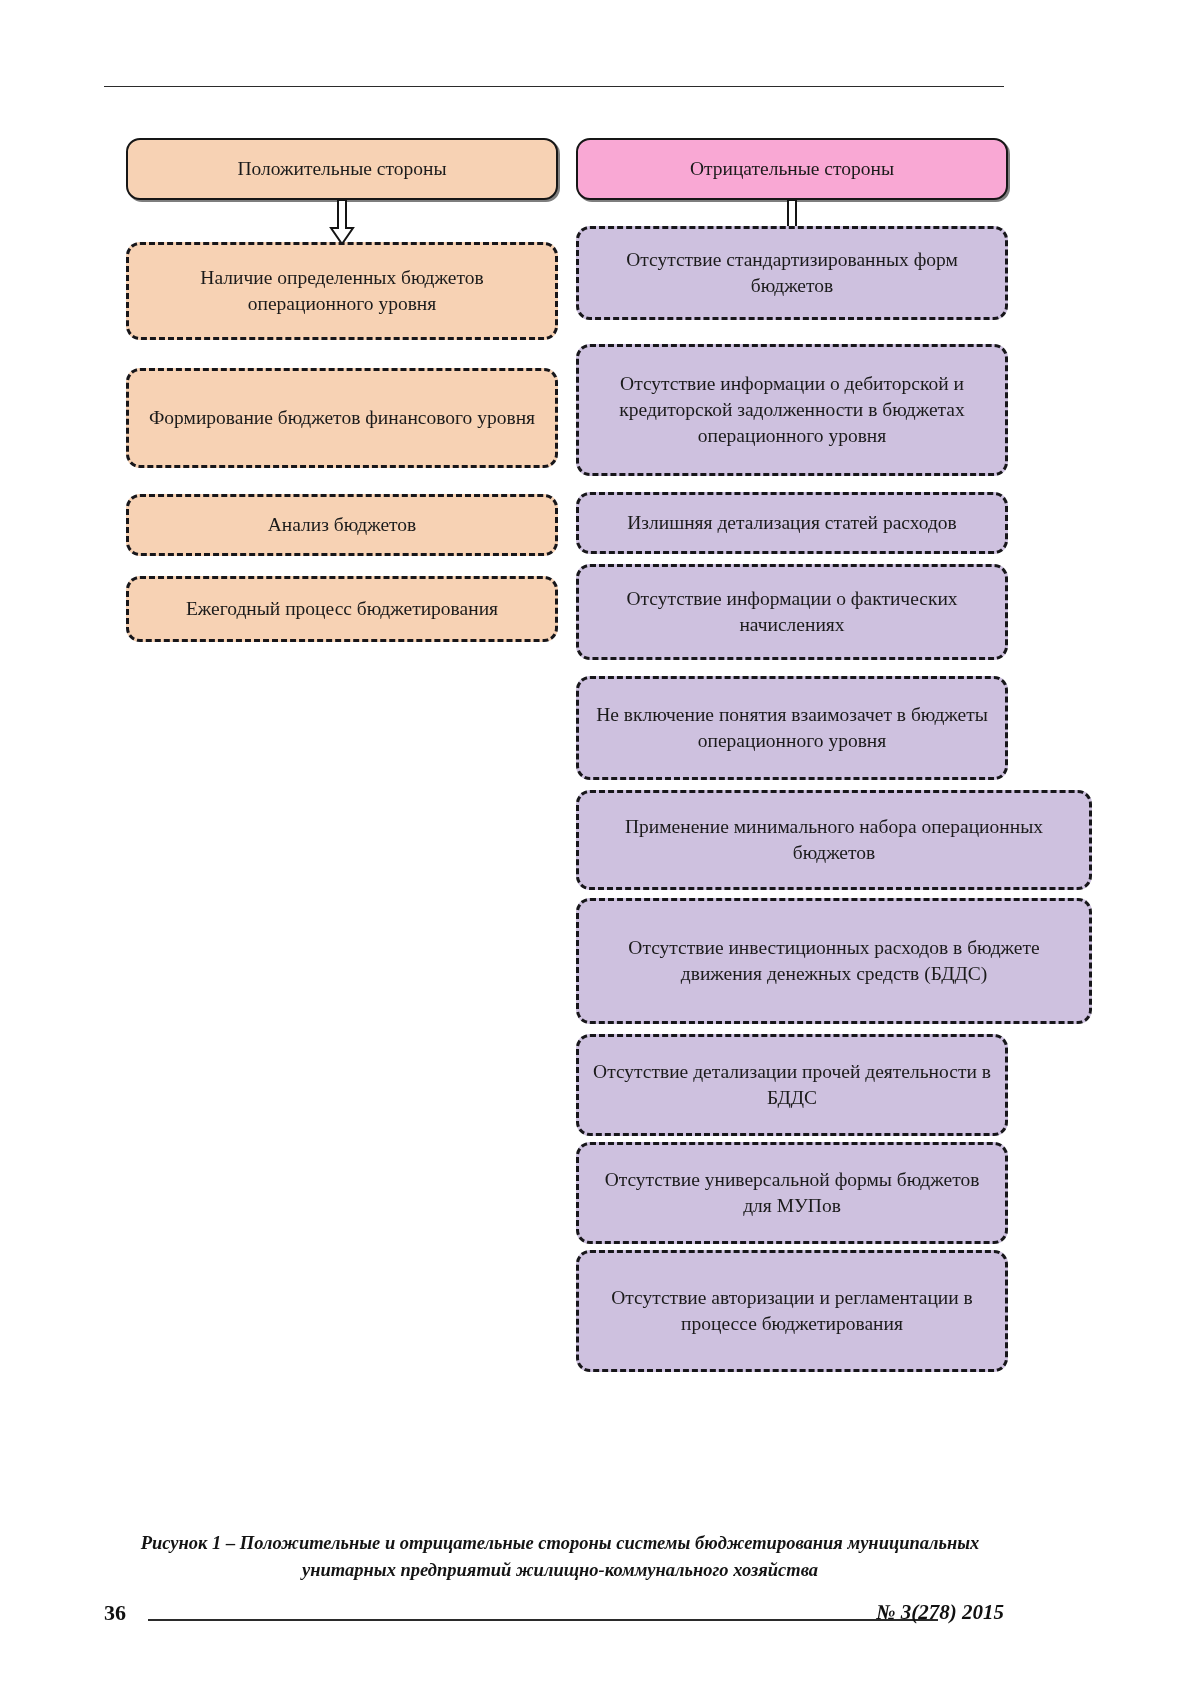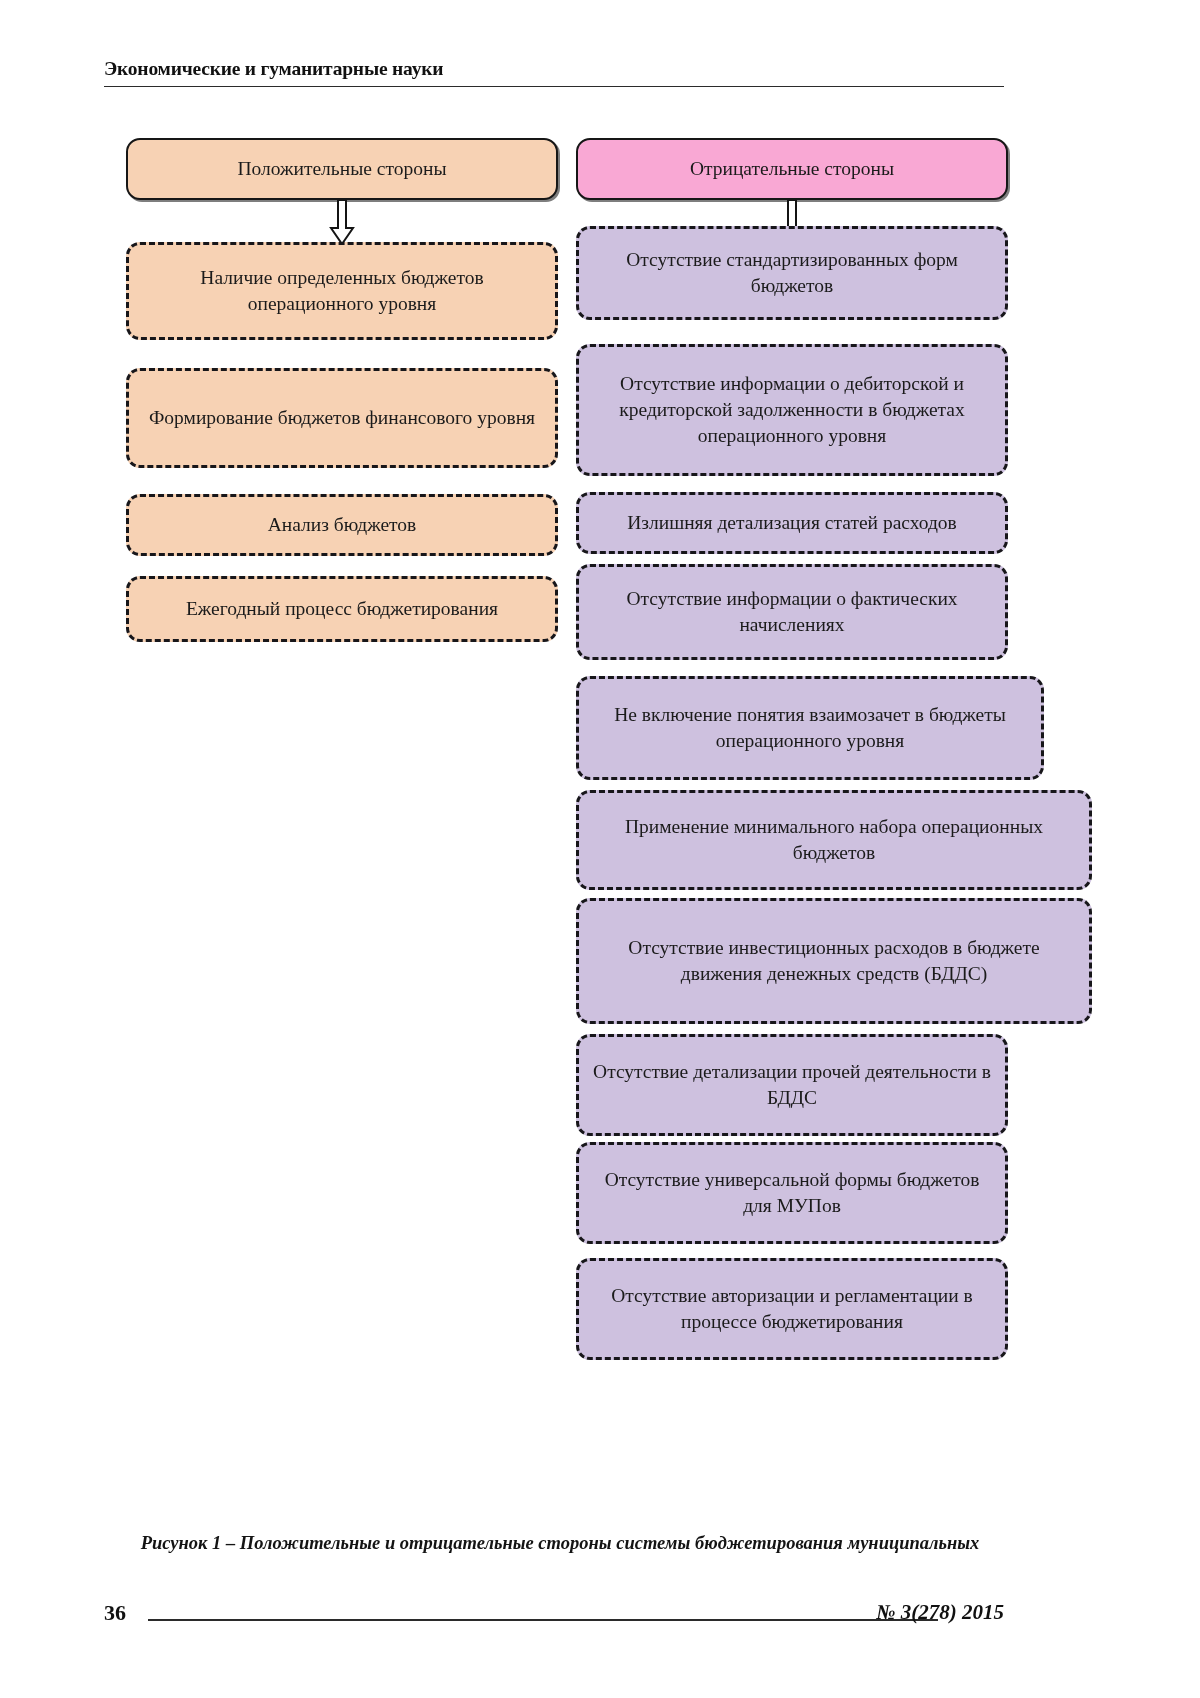--- a/index.html
+++ b/index.html
@@ -149,23 +149,20 @@
     font-size: 21px;
     color: #111111;
     white-space: nowrap;
   }
 </style>
 </head>
 <body>
 
 <div class="page">
 
-  <div class="running-head">
-    <span class="running-head-text">Экономические и гуманитарные науки</span>
-  </div>
   <div class="running-head-rule"></div>
 
   <div class="figure">
 
     <div class="col col-left">
 
       <div class="node node-head fill-peach" style="left:0px; top:138px; width:432px; height:62px;text-align:right;">
         <span class="node-text">Положительные стороны</span>
       </div>
 
@@ -213,48 +210,49 @@
       </div>
 
       <div class="node node-item fill-purple-lite" style="left:0px; top:492px; width:432px; height:62px;">
         <span class="node-text">Излишняя детализация статей расходов</span>
       </div>
 
       <div class="node node-item fill-purple-lite" style="left:0px; top:564px; width:432px; height:96px;">
         <span class="node-text">Отсутствие информации о фактических начислениях</span>
       </div>
 
-      <div class="node node-item fill-purple-lite" style="left:0px; top:676px; width:468px; height:104px;">
+      <div class="node node-item fill-purple-lite" style="left:0px; top:676px; width:432px; height:104px;">
         <span class="node-text">Не включение понятия взаимозачет в бюджеты операционного уровня</span>
       </div>
 
       <div class="node node-item fill-purple-lite" style="left:0px; top:790px; width:516px; height:100px;">
         <span class="node-text">Применение минимального набора операционных бюджетов</span>
       </div>
 
       <div class="node node-item fill-purple-lite" style="left:0px; top:898px; width:516px; height:126px;">
         <span class="node-text">Отсутствие инвестиционных расходов в бюджете движения денежных средств (БДДС)</span>
       </div>
 
       <div class="node node-item fill-purple-lite" style="left:0px; top:1034px; width:432px; height:102px;">
         <span class="node-text">Отсутствие детализации прочей деятельности в БДДС</span>
       </div>
 
       <div class="node node-item fill-purple-lite" style="left:0px; top:1142px; width:432px; height:102px;">
         <span class="node-text">Отсутствие универсальной формы бюджетов для МУПов</span>
       </div>
 
-      <div class="node node-item fill-purple-lite" style="left:0px; top:1250px; width:432px; height:102px;margin-top:8px;">
+      <div class="node node-item fill-purple-lite" style="left:0px; top:1250px; width:432px; height:122px;">
         <span class="node-text">Отсутствие авторизации и регламентации в процессе бюджетирования</span>
       </div>
     </div>
   </div>
 
   <div class="caption">
     <div>Рисунок 1 – Положительные и отрицательные стороны системы бюджетирования муниципальных</div>
+    <div>унитарных предприятий жилищно-коммунального хозяйства</div>
   </div>
 
   <div class="footer">
     <span class="footer-page">36</span>
     <span class="footer-rule"></span>
     <span class="footer-issue">№ 3(278) 2015</span>
   </div>
 
 </div>
 

